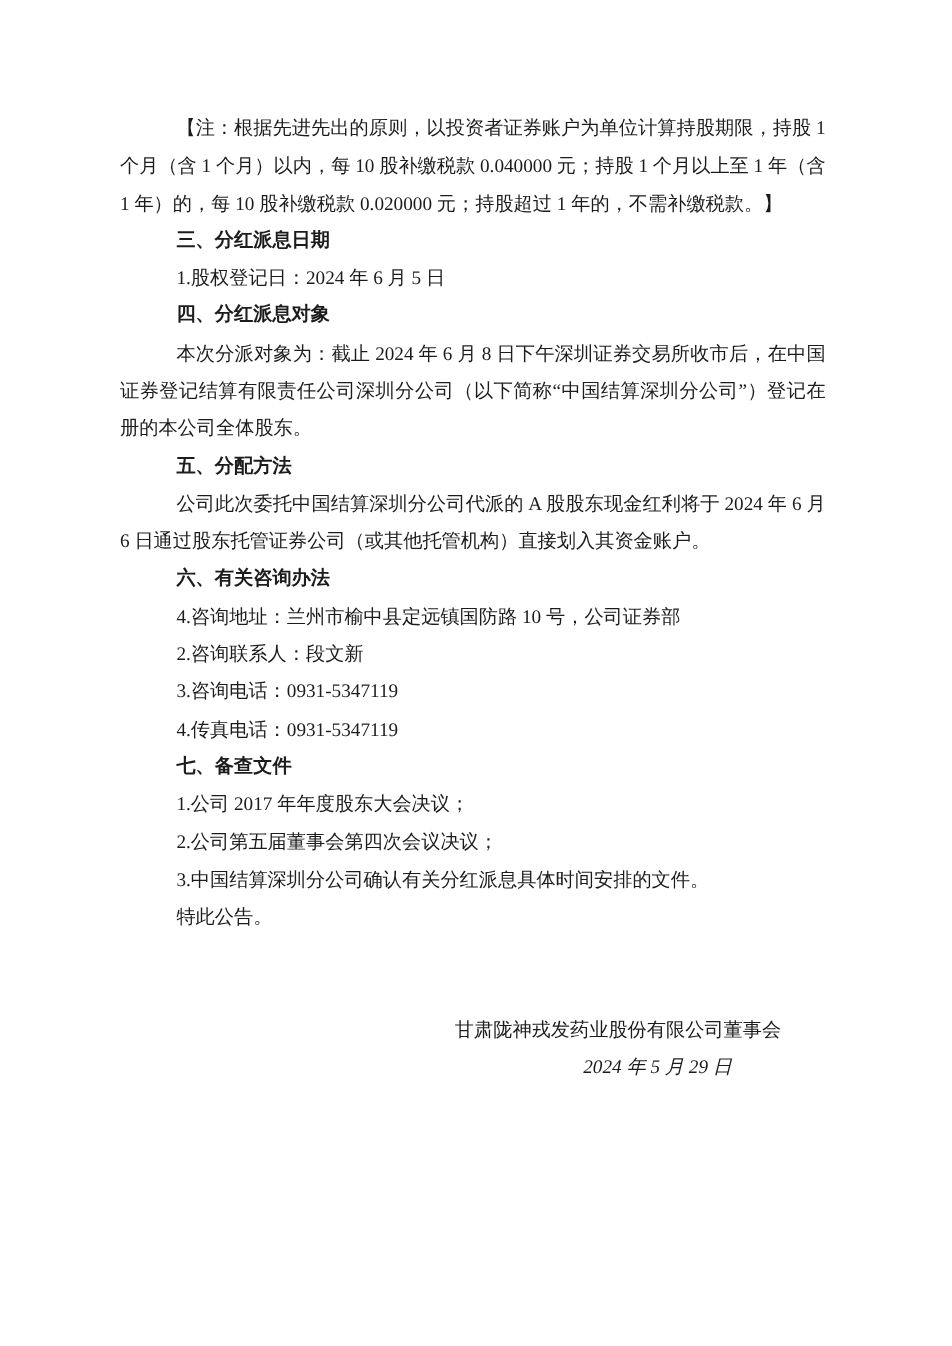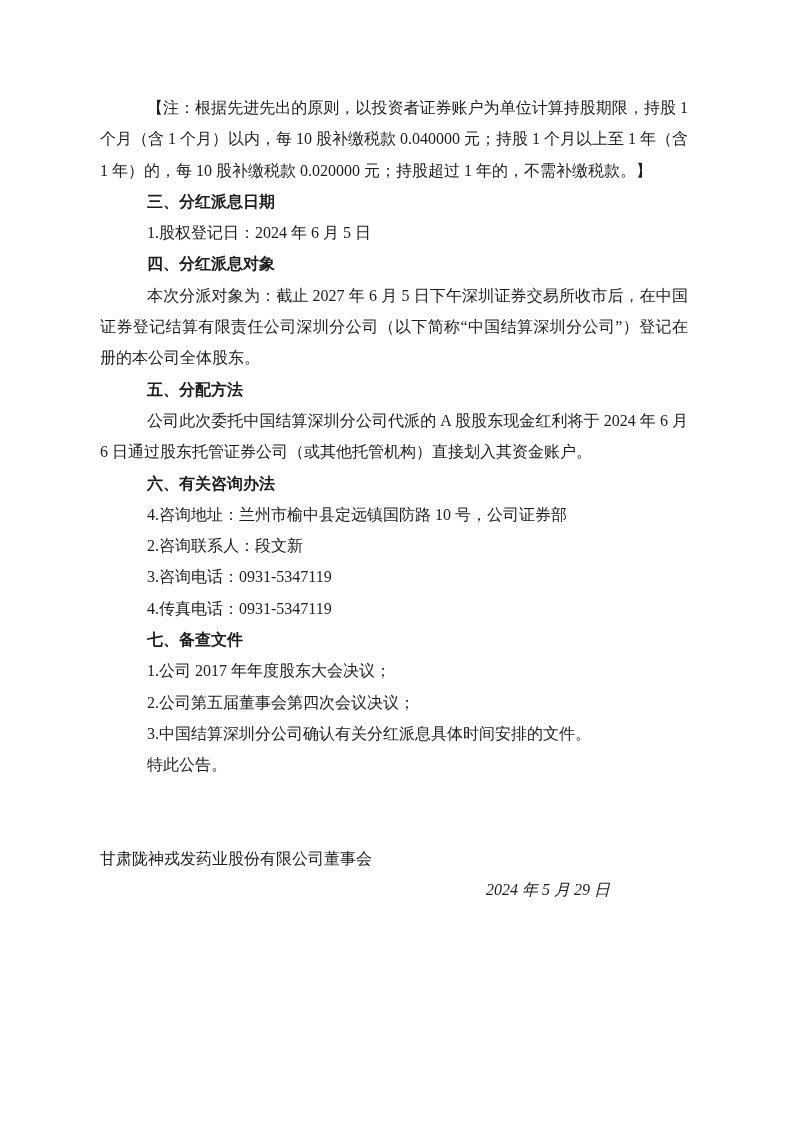--- a/index.html
+++ b/index.html
@@ -26,26 +26,26 @@
     line-height: 31.3px;
   }
   .content p { margin: 0; }
   .body-para {
     text-indent: 47px;
     text-align: justify;
   }
   .heading {
     text-indent: 47px;
     font-weight: bold;
-    font-family: Liberation Serif, serif;
+    font-family: Liberation Mono, monospace;
     text-align: left;
   }
   .signature { margin-top: 62.6px; }
   .sig-company {
-    text-align: left;
+    text-align: right;
     padding-right: 37px;
     text-indent: 0;
   }
   .sig-date {
     text-align: right;
     padding-right: 78px;
     text-indent: 0;
     font-style: italic;
   }
 </style>
@@ -54,21 +54,21 @@
 
 <div class="page" style="--text-color: #1c1c1c; --page-bg: #ffffff;">
   <div class="content">
 
     <p class="body-para">【注：根据先进先出的原则，以投资者证券账户为单位计算持股期限，持股 1 个月（含 1 个月）以内，每 10 股补缴税款 0.040000 元；持股 1 个月以上至 1 年（含 1 年）的，每 10 股补缴税款 0.020000 元；持股超过 1 年的，不需补缴税款。】</p>
 
     <p class="heading">三、分红派息日期</p>
     <p class="body-para">1.股权登记日：2024 年 6 月 5 日</p>
 
     <p class="heading">四、分红派息对象</p>
-    <p class="body-para">本次分派对象为：截止 2027 年 6 月 5 日下午深圳证券交易所收市后，在中国证券登记结算有限责任公司深圳分公司（以下简称“中国结算深圳分公司”）登记在册的本公司全体股东。</p>
+    <p class="body-para">本次分派对象为：截止 2024 年 6 月 8 日下午深圳证券交易所收市后，在中国证券登记结算有限责任公司深圳分公司（以下简称“中国结算深圳分公司”）登记在册的本公司全体股东。</p>
 
     <p class="heading">五、分配方法</p>
     <p class="body-para">公司此次委托中国结算深圳分公司代派的 A 股股东现金红利将于 2024 年 6 月 6 日通过股东托管证券公司（或其他托管机构）直接划入其资金账户。</p>
 
     <p class="heading">六、有关咨询办法</p>
     <p class="body-para">4.咨询地址：兰州市榆中县定远镇国防路 10 号，公司证券部</p>
     <p class="body-para">2.咨询联系人：段文新</p>
     <p class="body-para">3.咨询电话：0931-5347119</p>
     <p class="body-para">4.传真电话：0931-5347119</p>
 

